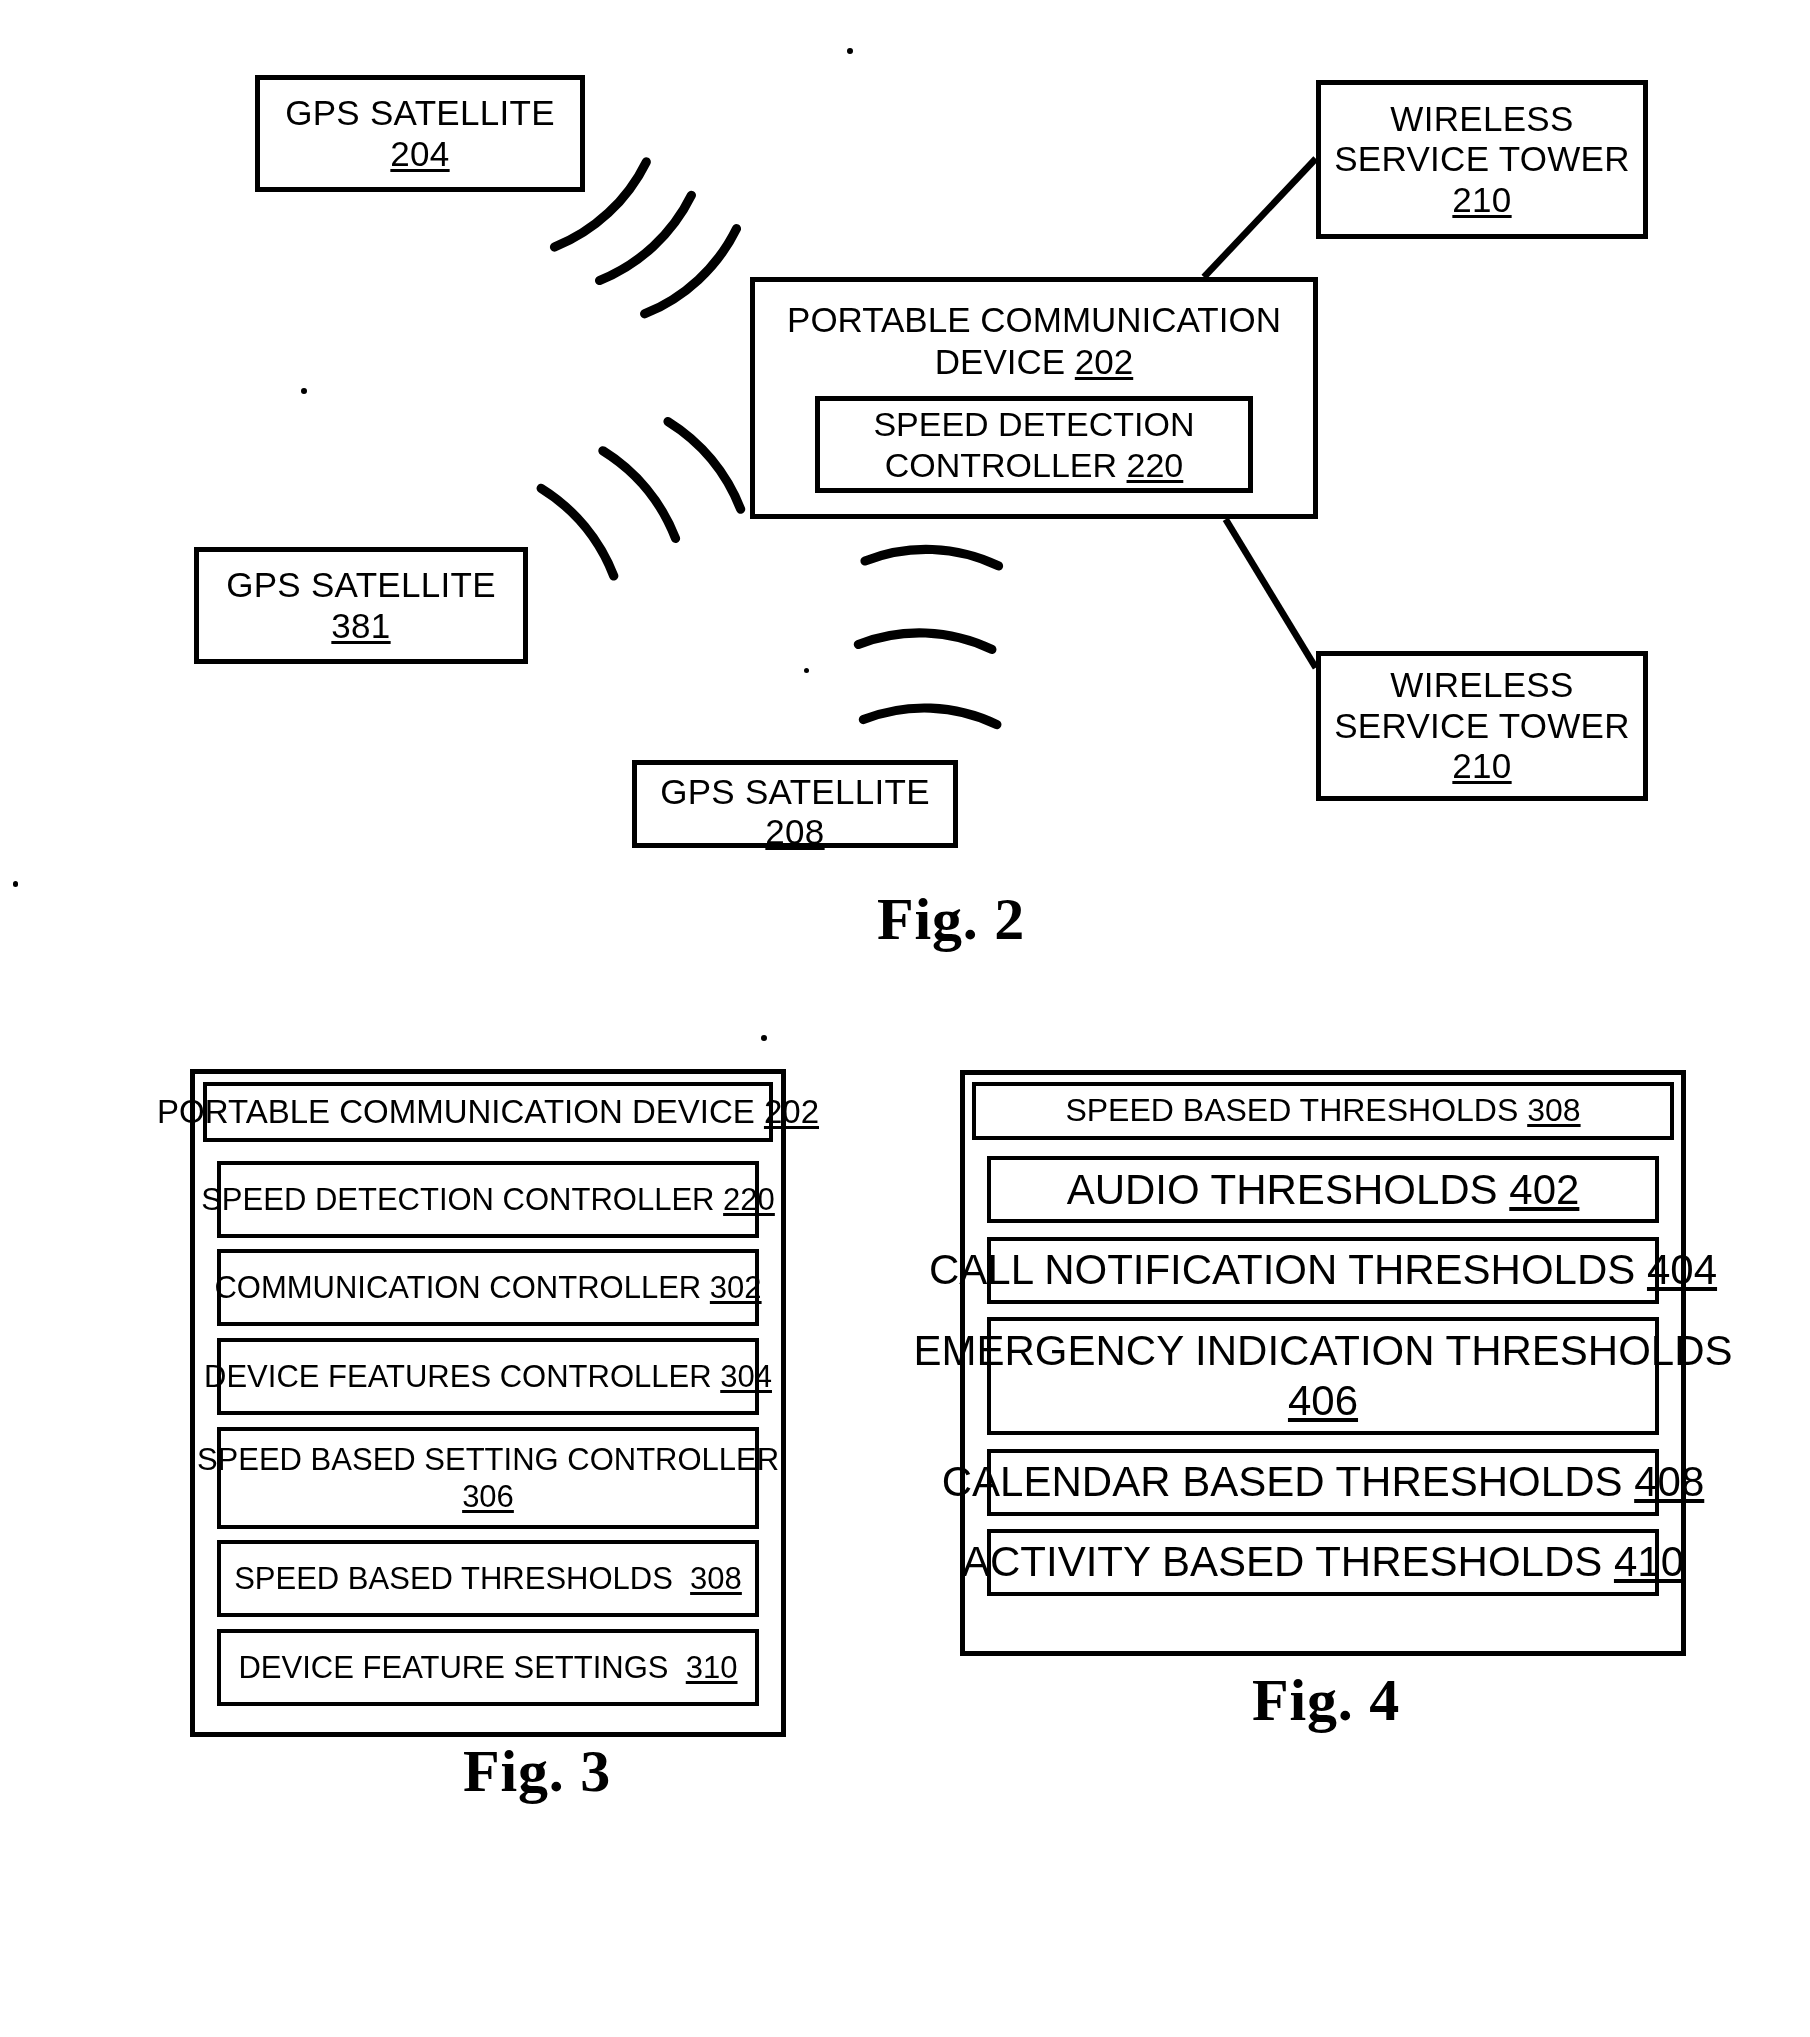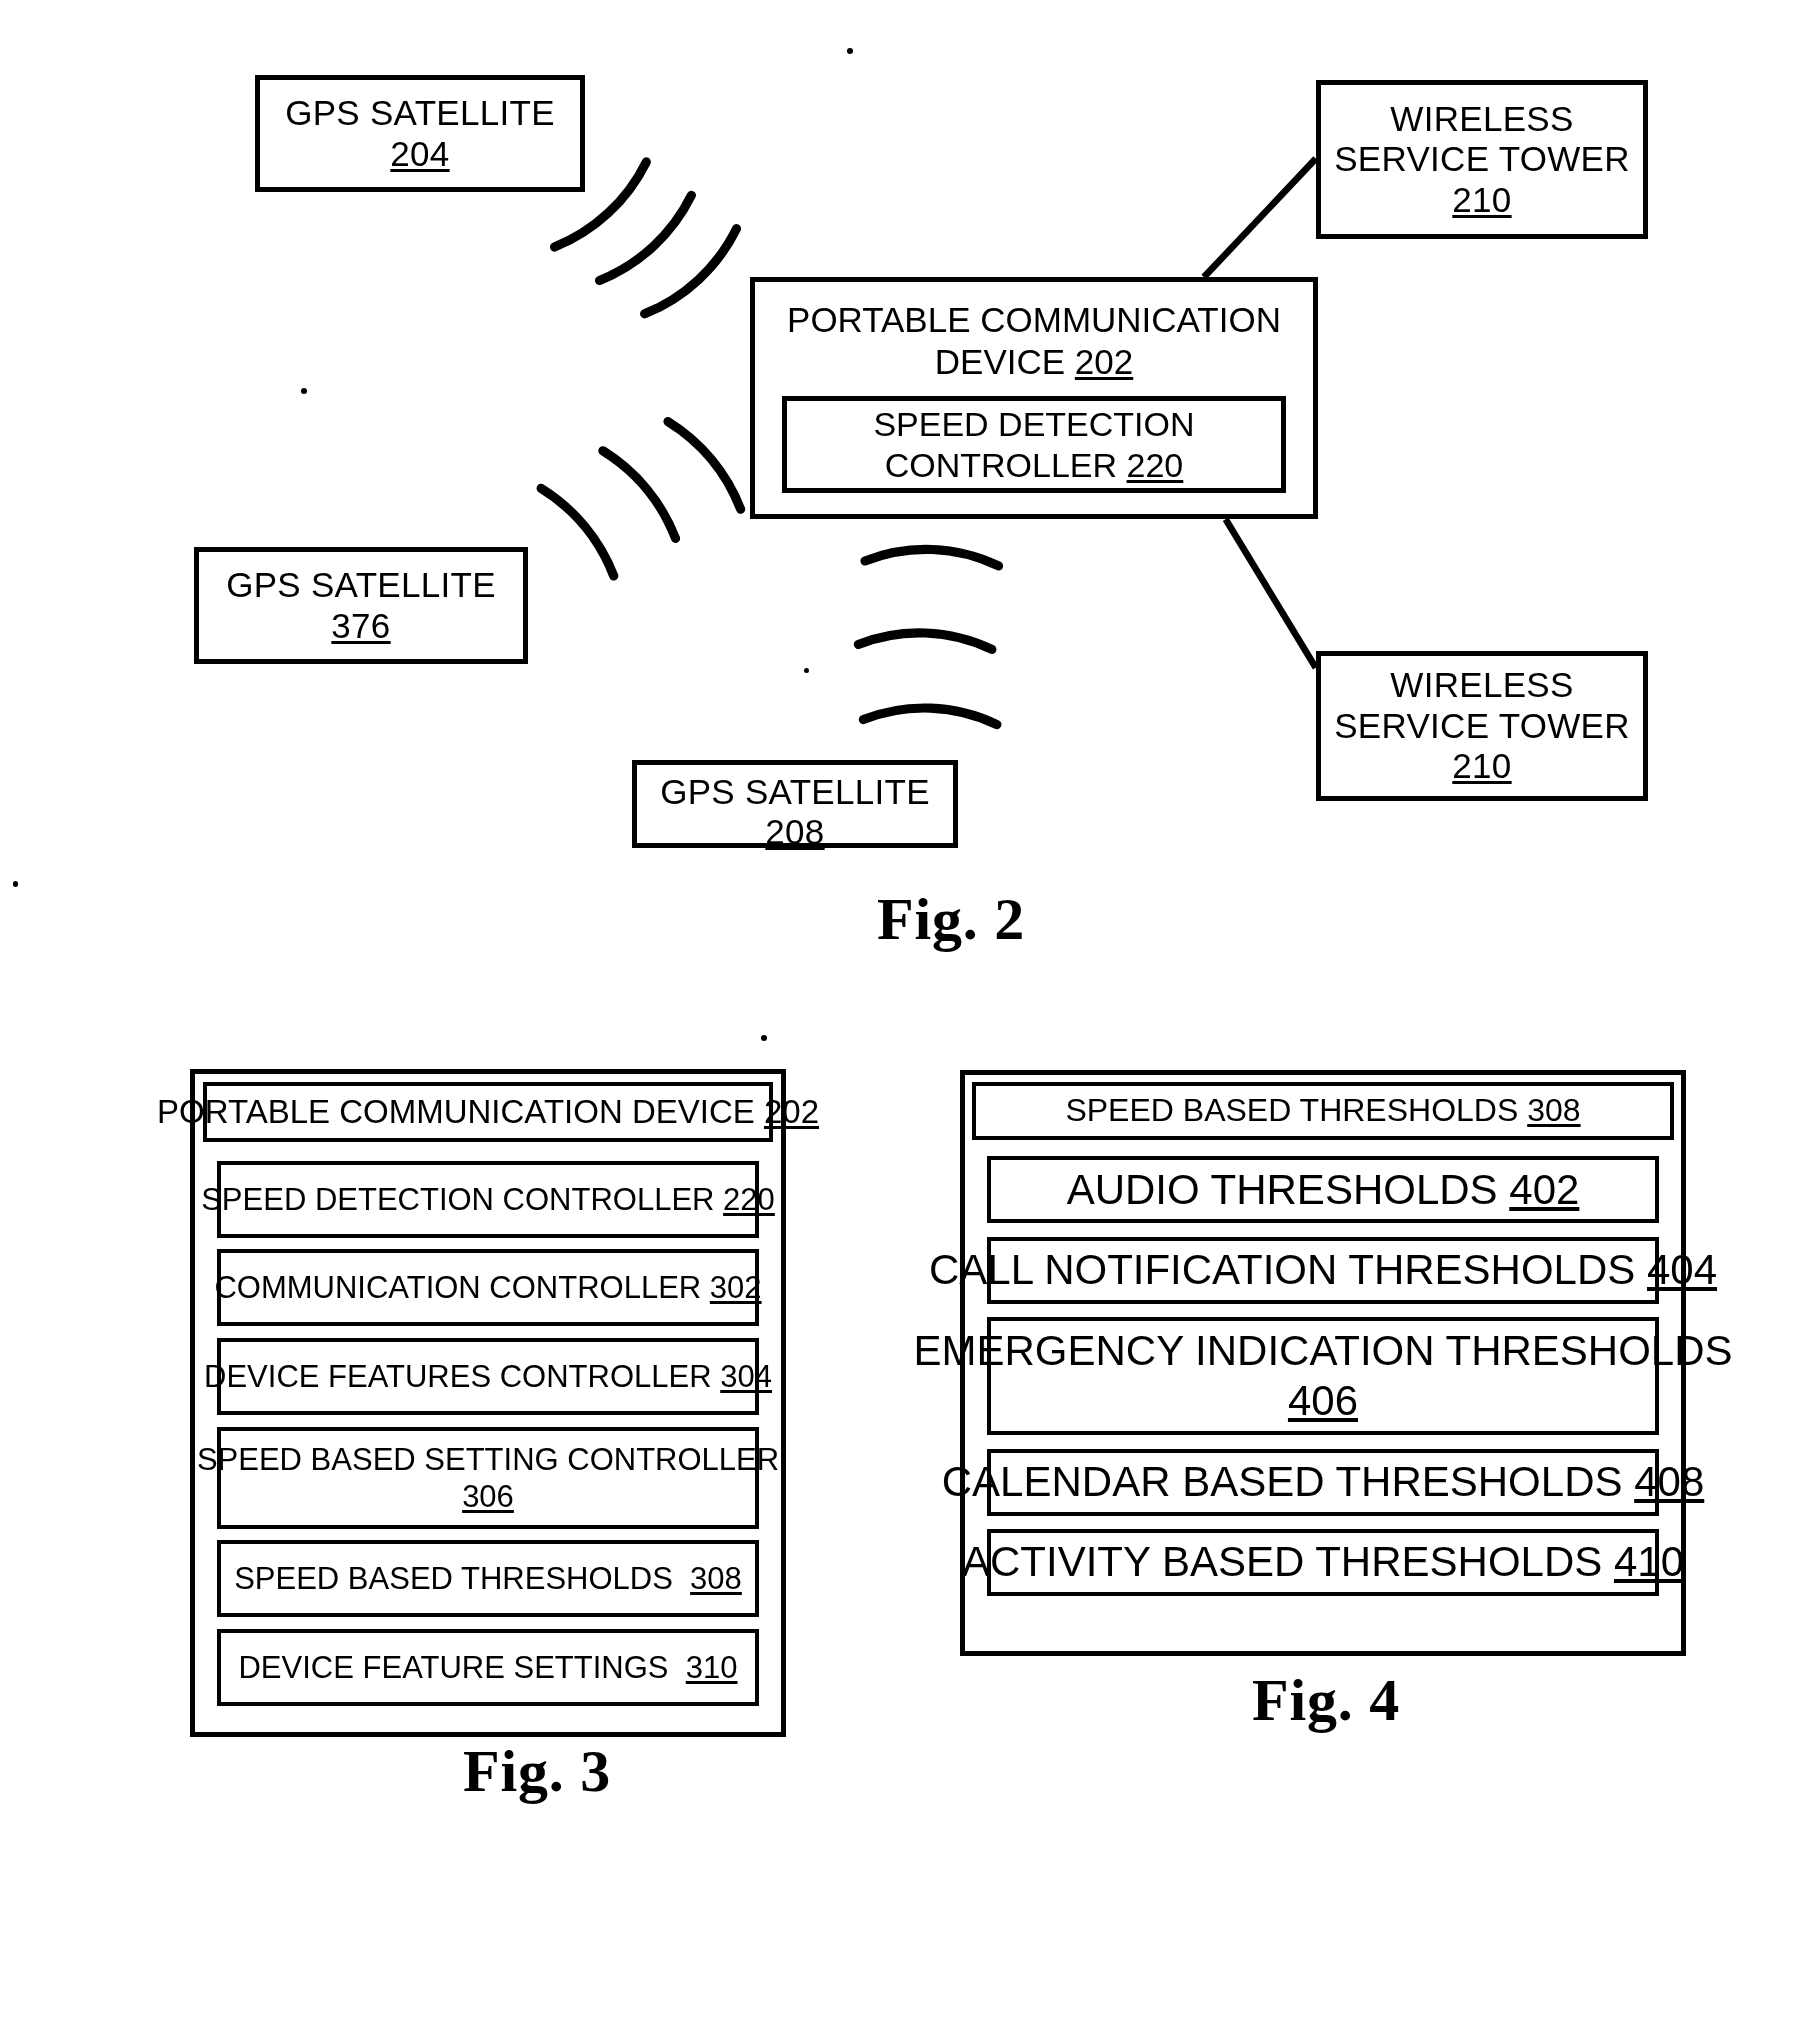--- a/index.html
+++ b/index.html
@@ -70,21 +70,21 @@
     justify-content: flex-start;
     padding-top: 16.7px;
   }
   #device202 .title {
     font-size: 35px;
     line-height: 1.2;
   }
   #ctrl220 {
     position: relative;
     margin-top: 13.4px;
-    width: 504px;
+    width: 438px;
     height: 97px;
     border: 5px solid #000;
     box-sizing: border-box;
     display: flex;
     flex-direction: column;
     align-items: center;
     justify-content: center;
     background: #fff;
     font-size: 34px;
     line-height: 1.18;
@@ -234,21 +234,21 @@
   <div class="speck" style="left:12.5px; top:881px; width:5.8px; height:5.8px;"></div>
   <div class="speck" style="left:761px; top:1035px; width:5.8px; height:5.8px;"></div>
 
   <div class="pbox f2-label" id="sat204">
     <span class="ln">GPS SATELLITE</span>
     <span class="ln refnum">204</span>
   </div>
 
   <div class="pbox f2-label" id="sat206">
     <span class="ln">GPS SATELLITE</span>
-    <span class="ln refnum">376</span>
+    <span class="ln refnum">381</span>
   </div>
 
   <div class="pbox f2-label" id="sat208">
     <span class="ln">GPS SATELLITE</span>
     <span class="ln refnum">208</span>
   </div>
 
   <div class="pbox f2-label" id="tower-top">
     <span class="ln">WIRELESS</span>
     <span class="ln">SERVICE TOWER</span>

